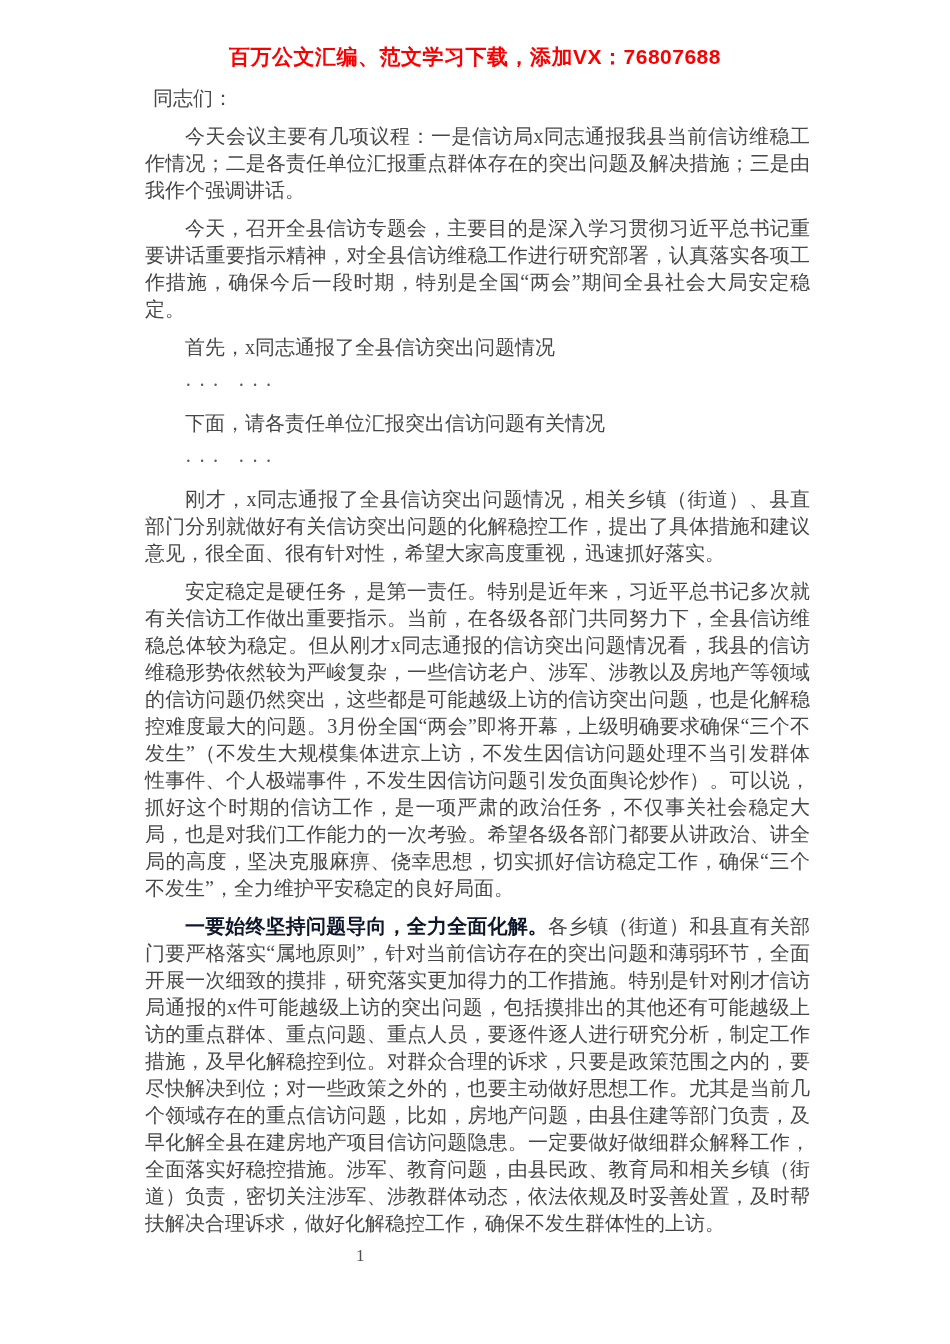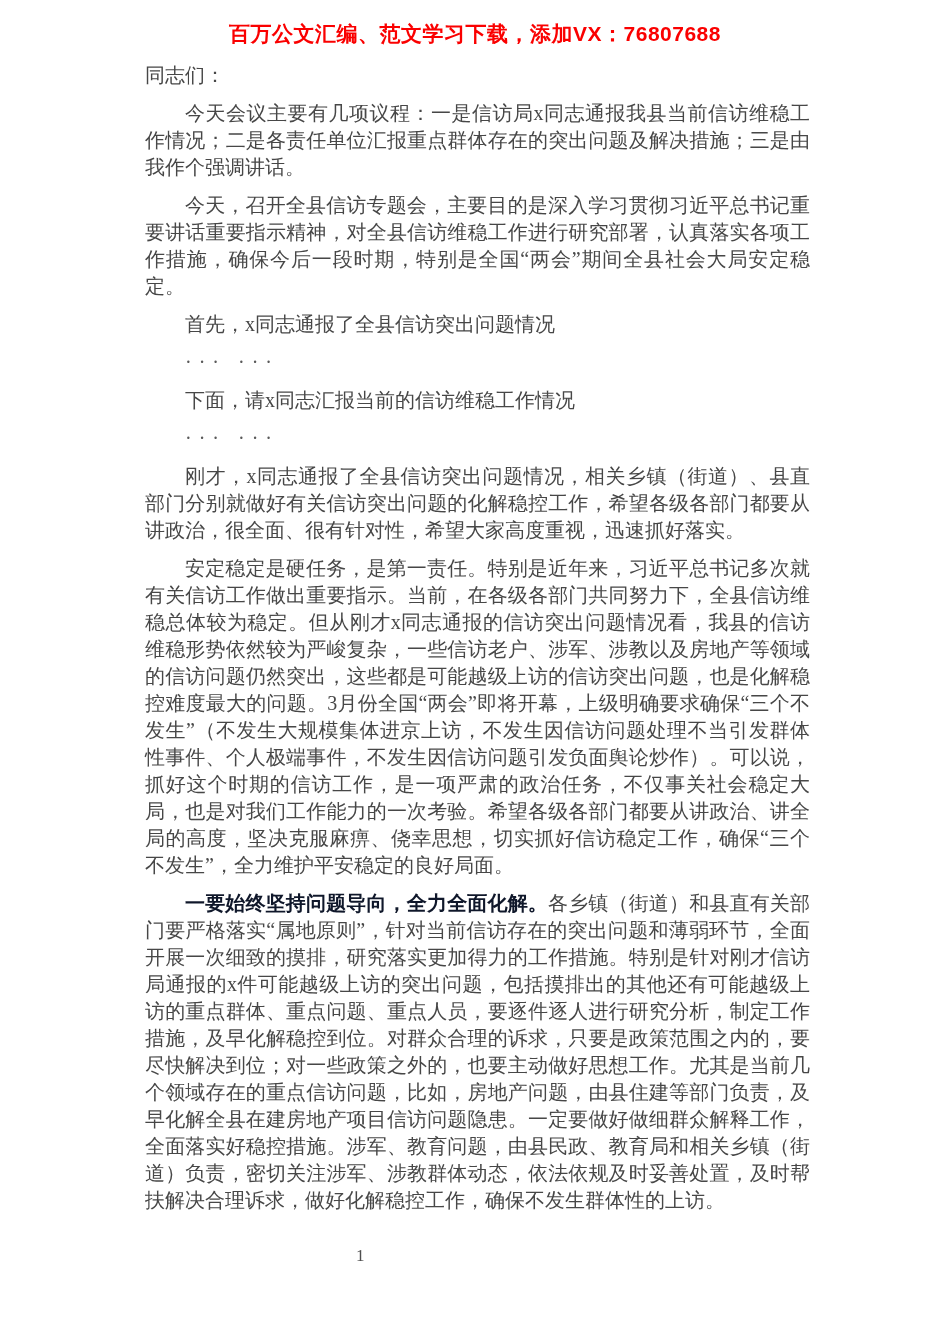--- a/index.html
+++ b/index.html
@@ -9,41 +9,42 @@
   }
   .page {
     position: relative;
     width: 950px;
     height: 1344px;
     background: #ffffff;
     overflow: hidden;
     font-family: "Liberation Serif", "DejaVu Serif", serif;
   }
   .promo-header {
-    padding-top: 21px;
+    padding-top: 44px;
     text-align: center;
     font-family: "Liberation Sans", "DejaVu Sans", sans-serif;
     font-size: 21px;
     font-weight: 600;
     line-height: 26px;
     letter-spacing: 0.5px;
   }
   .content {
     margin: 15px 140px 0 145px;
     font-size: 20px;
     line-height: 27px;
     color: #474747;
     text-align: justify;
   }
   .content p {
     margin: 0 0 11px 0;
     text-indent: 2em;
   }
   .content p.salutation {
     text-indent: 0;
+    margin-left: 8px;
   }
   .content p.ellipsis-line {
     letter-spacing: 7px;
     color: #5a5a5a;
   }
   .content p strong {
     font-weight: bold;
     color: #0f172a;
   }
   .page-number {
@@ -62,21 +63,21 @@
 <div class="page">
   <div class="promo-header" style="color: rgb(250, 0, 0);">百万公文汇编、范文学习下载，添加VX：76807688</div>
 
   <div class="content">
     <p class="salutation">同志们：</p>
 
   <p>今天会议主要有几项议程：一是信访局x同志通报我县当前信访维稳工作情况；二是各责任单位汇报重点群体存在的突出问题及解决措施；三是由我作个强调讲话。</p>
       <p>今天，召开全县信访专题会，主要目的是深入学习贯彻习近平总书记重要讲话重要指示精神，对全县信访维稳工作进行研究部署，认真落实各项工作措施，确保今后一段时期，特别是全国“两会”期间全县社会大局安定稳定。</p>
       <p>首先，x同志通报了全县信访突出问题情况</p>
       <p class="ellipsis-line">··· ···</p>
-      <p>下面，请x同志汇报当前的信访维稳工作情况</p>
+      <p>下面，请各责任单位汇报突出信访问题有关情况</p>
       <p class="ellipsis-line">··· ···</p>
-      <p>刚才，x同志通报了全县信访突出问题情况，相关乡镇（街道）、县直部门分别就做好有关信访突出问题的化解稳控工作，希望各级各部门都要从讲政治，很全面、很有针对性，希望大家高度重视，迅速抓好落实。</p>
+      <p>刚才，x同志通报了全县信访突出问题情况，相关乡镇（街道）、县直部门分别就做好有关信访突出问题的化解稳控工作，提出了具体措施和建议意见，很全面、很有针对性，希望大家高度重视，迅速抓好落实。</p>
       <p>安定稳定是硬任务，是第一责任。特别是近年来，习近平总书记多次就有关信访工作做出重要指示。当前，在各级各部门共同努力下，全县信访维稳总体较为稳定。但从刚才x同志通报的信访突出问题情况看，我县的信访维稳形势依然较为严峻复杂，一些信访老户、涉军、涉教以及房地产等领域的信访问题仍然突出，这些都是可能越级上访的信访突出问题，也是化解稳控难度最大的问题。3月份全国“两会”即将开幕，上级明确要求确保“三个不发生”（不发生大规模集体进京上访，不发生因信访问题处理不当引发群体性事件、个人极端事件，不发生因信访问题引发负面舆论炒作）。可以说，抓好这个时期的信访工作，是一项严肃的政治任务，不仅事关社会稳定大局，也是对我们工作能力的一次考验。希望各级各部门都要从讲政治、讲全局的高度，坚决克服麻痹、侥幸思想，切实抓好信访稳定工作，确保“三个不发生”，全力维护平安稳定的良好局面。</p>
       <p><strong>一要始终坚持问题导向，全力全面化解。</strong>各乡镇（街道）和县直有关部门要严格落实“属地原则”，针对当前信访存在的突出问题和薄弱环节，全面开展一次细致的摸排，研究落实更加得力的工作措施。特别是针对刚才信访局通报的x件可能越级上访的突出问题，包括摸排出的其他还有可能越级上访的重点群体、重点问题、重点人员，要逐件逐人进行研究分析，制定工作措施，及早化解稳控到位。对群众合理的诉求，只要是政策范围之内的，要尽快解决到位；对一些政策之外的，也要主动做好思想工作。尤其是当前几个领域存在的重点信访问题，比如，房地产问题，由县住建等部门负责，及早化解全县在建房地产项目信访问题隐患。一定要做好做细群众解释工作，全面落实好稳控措施。涉军、教育问题，由县民政、教育局和相关乡镇（街道）负责，密切关注涉军、涉教群体动态，依法依规及时妥善处置，及时帮扶解决合理诉求，做好化解稳控工作，确保不发生群体性的上访。</p>
     </div>
 
   <div class="page-number">1</div>
 </div>
 
 </body></html>

